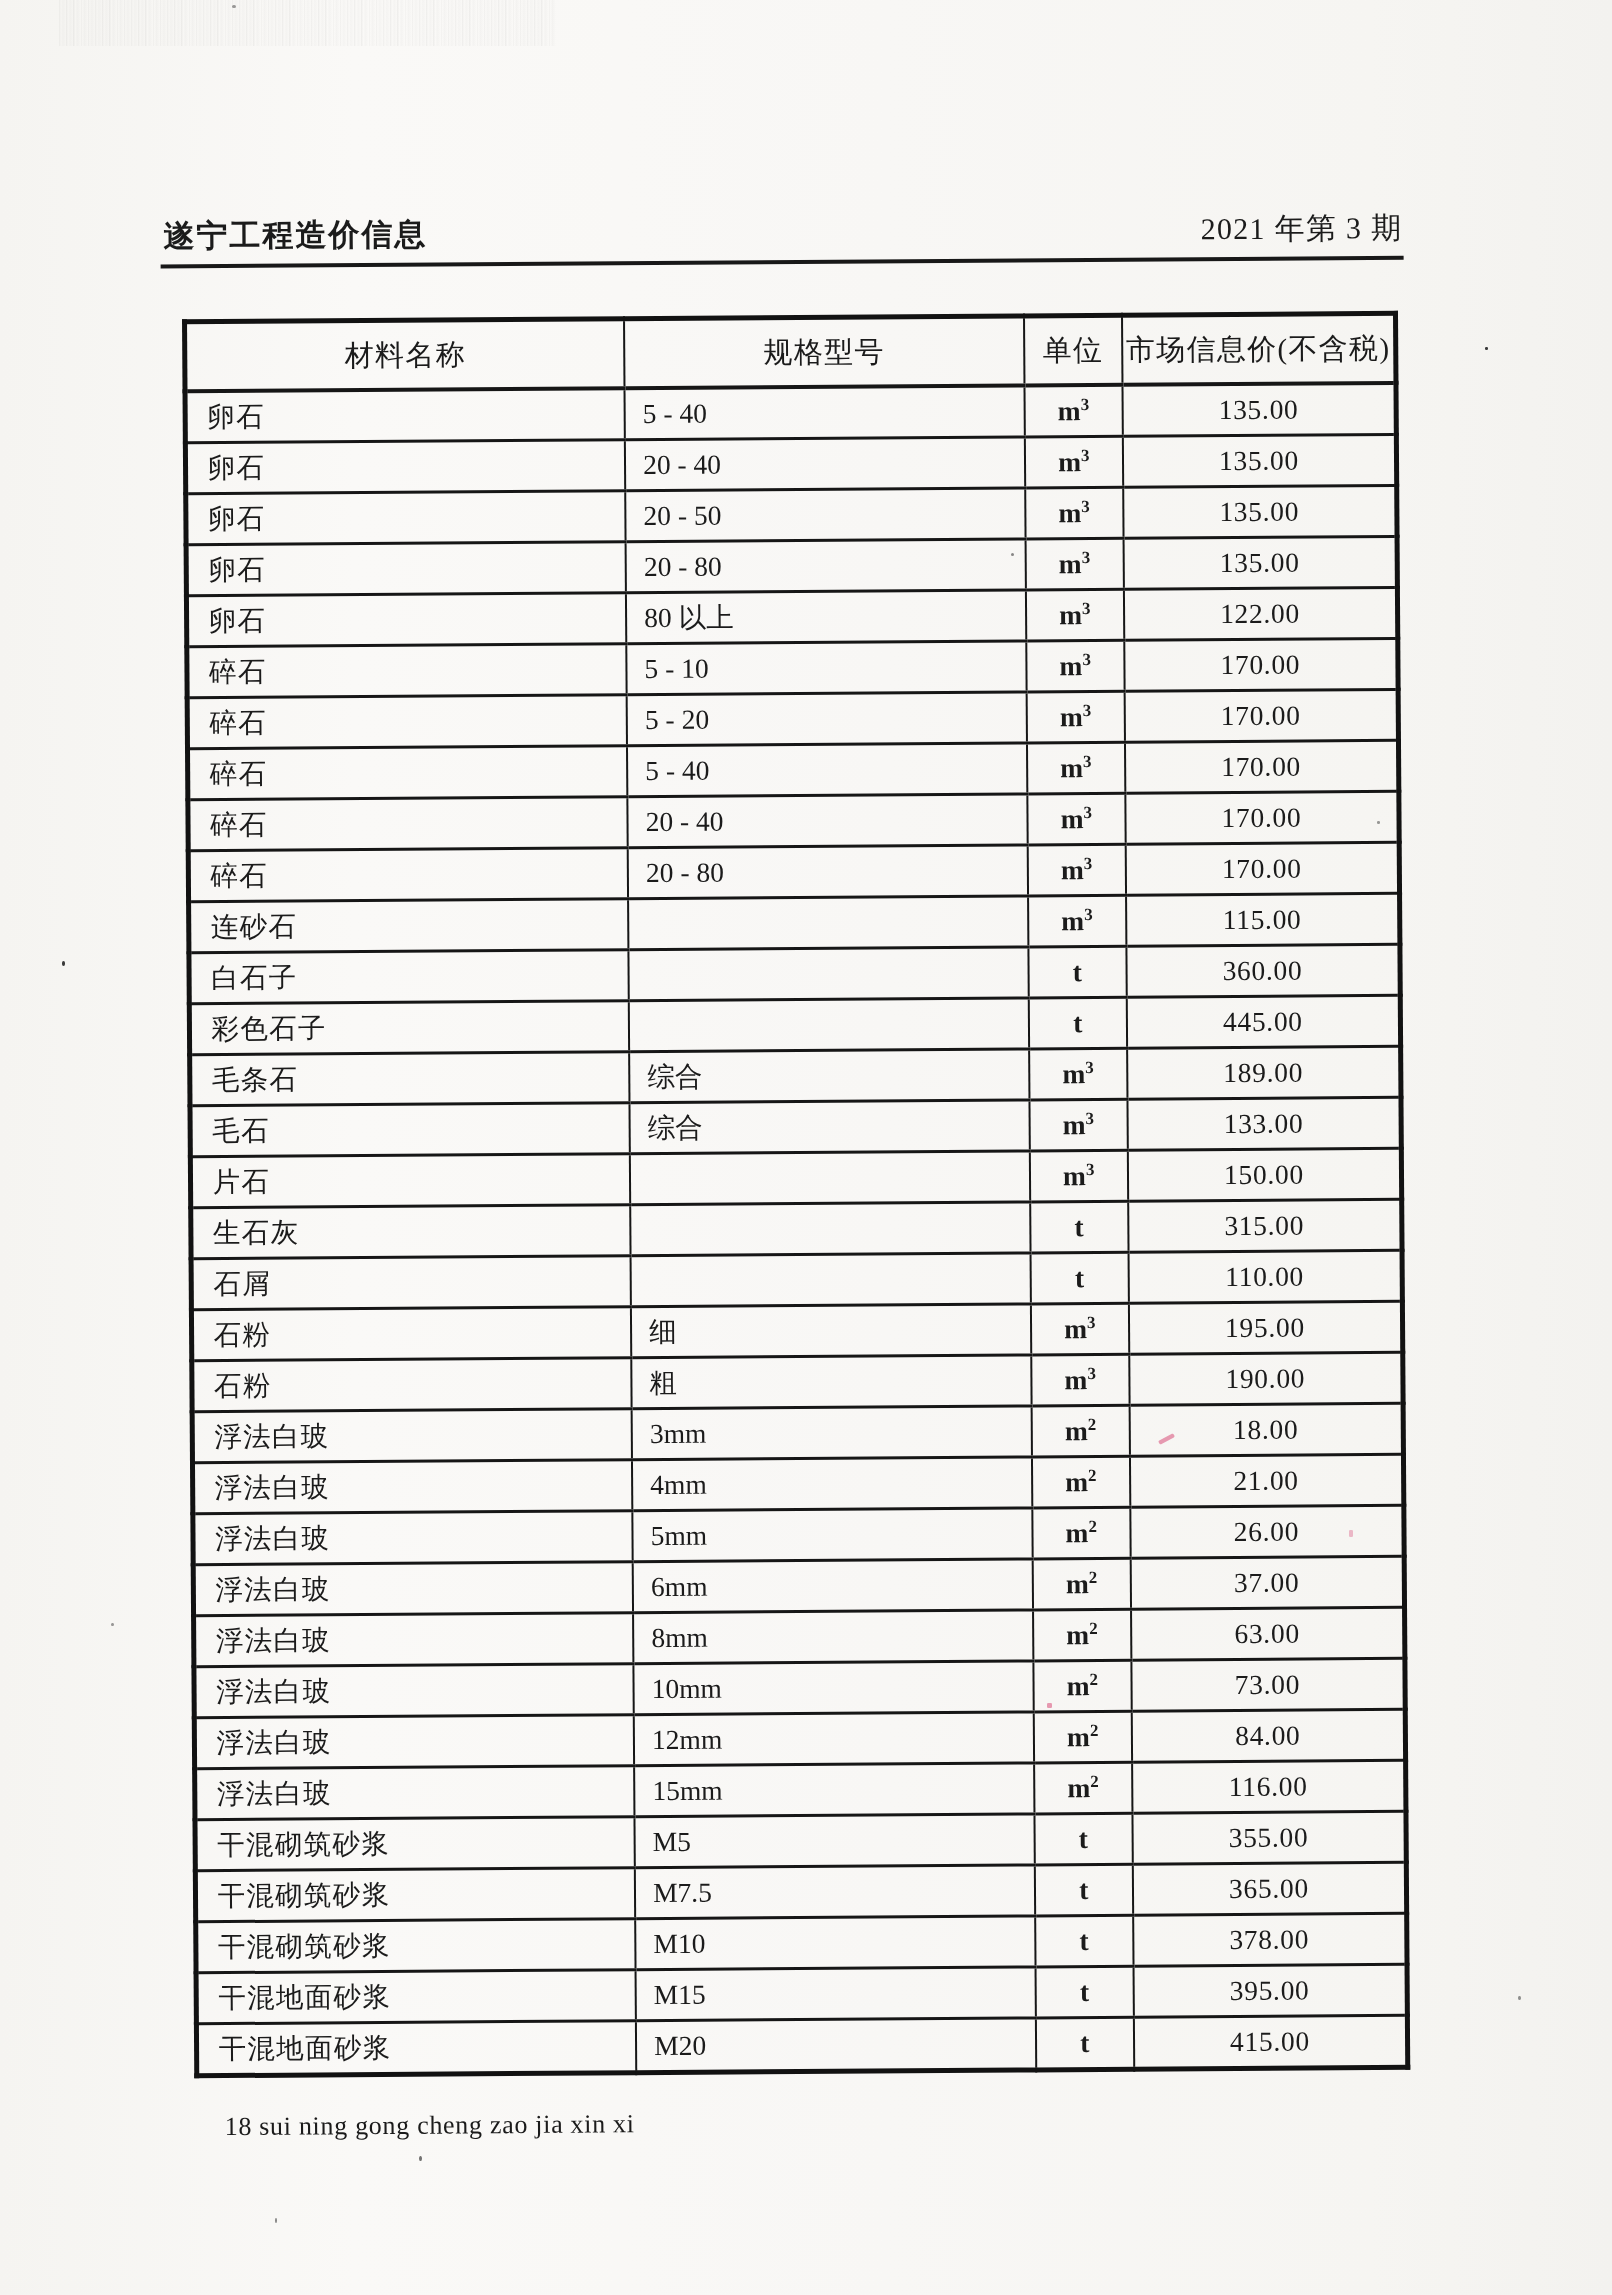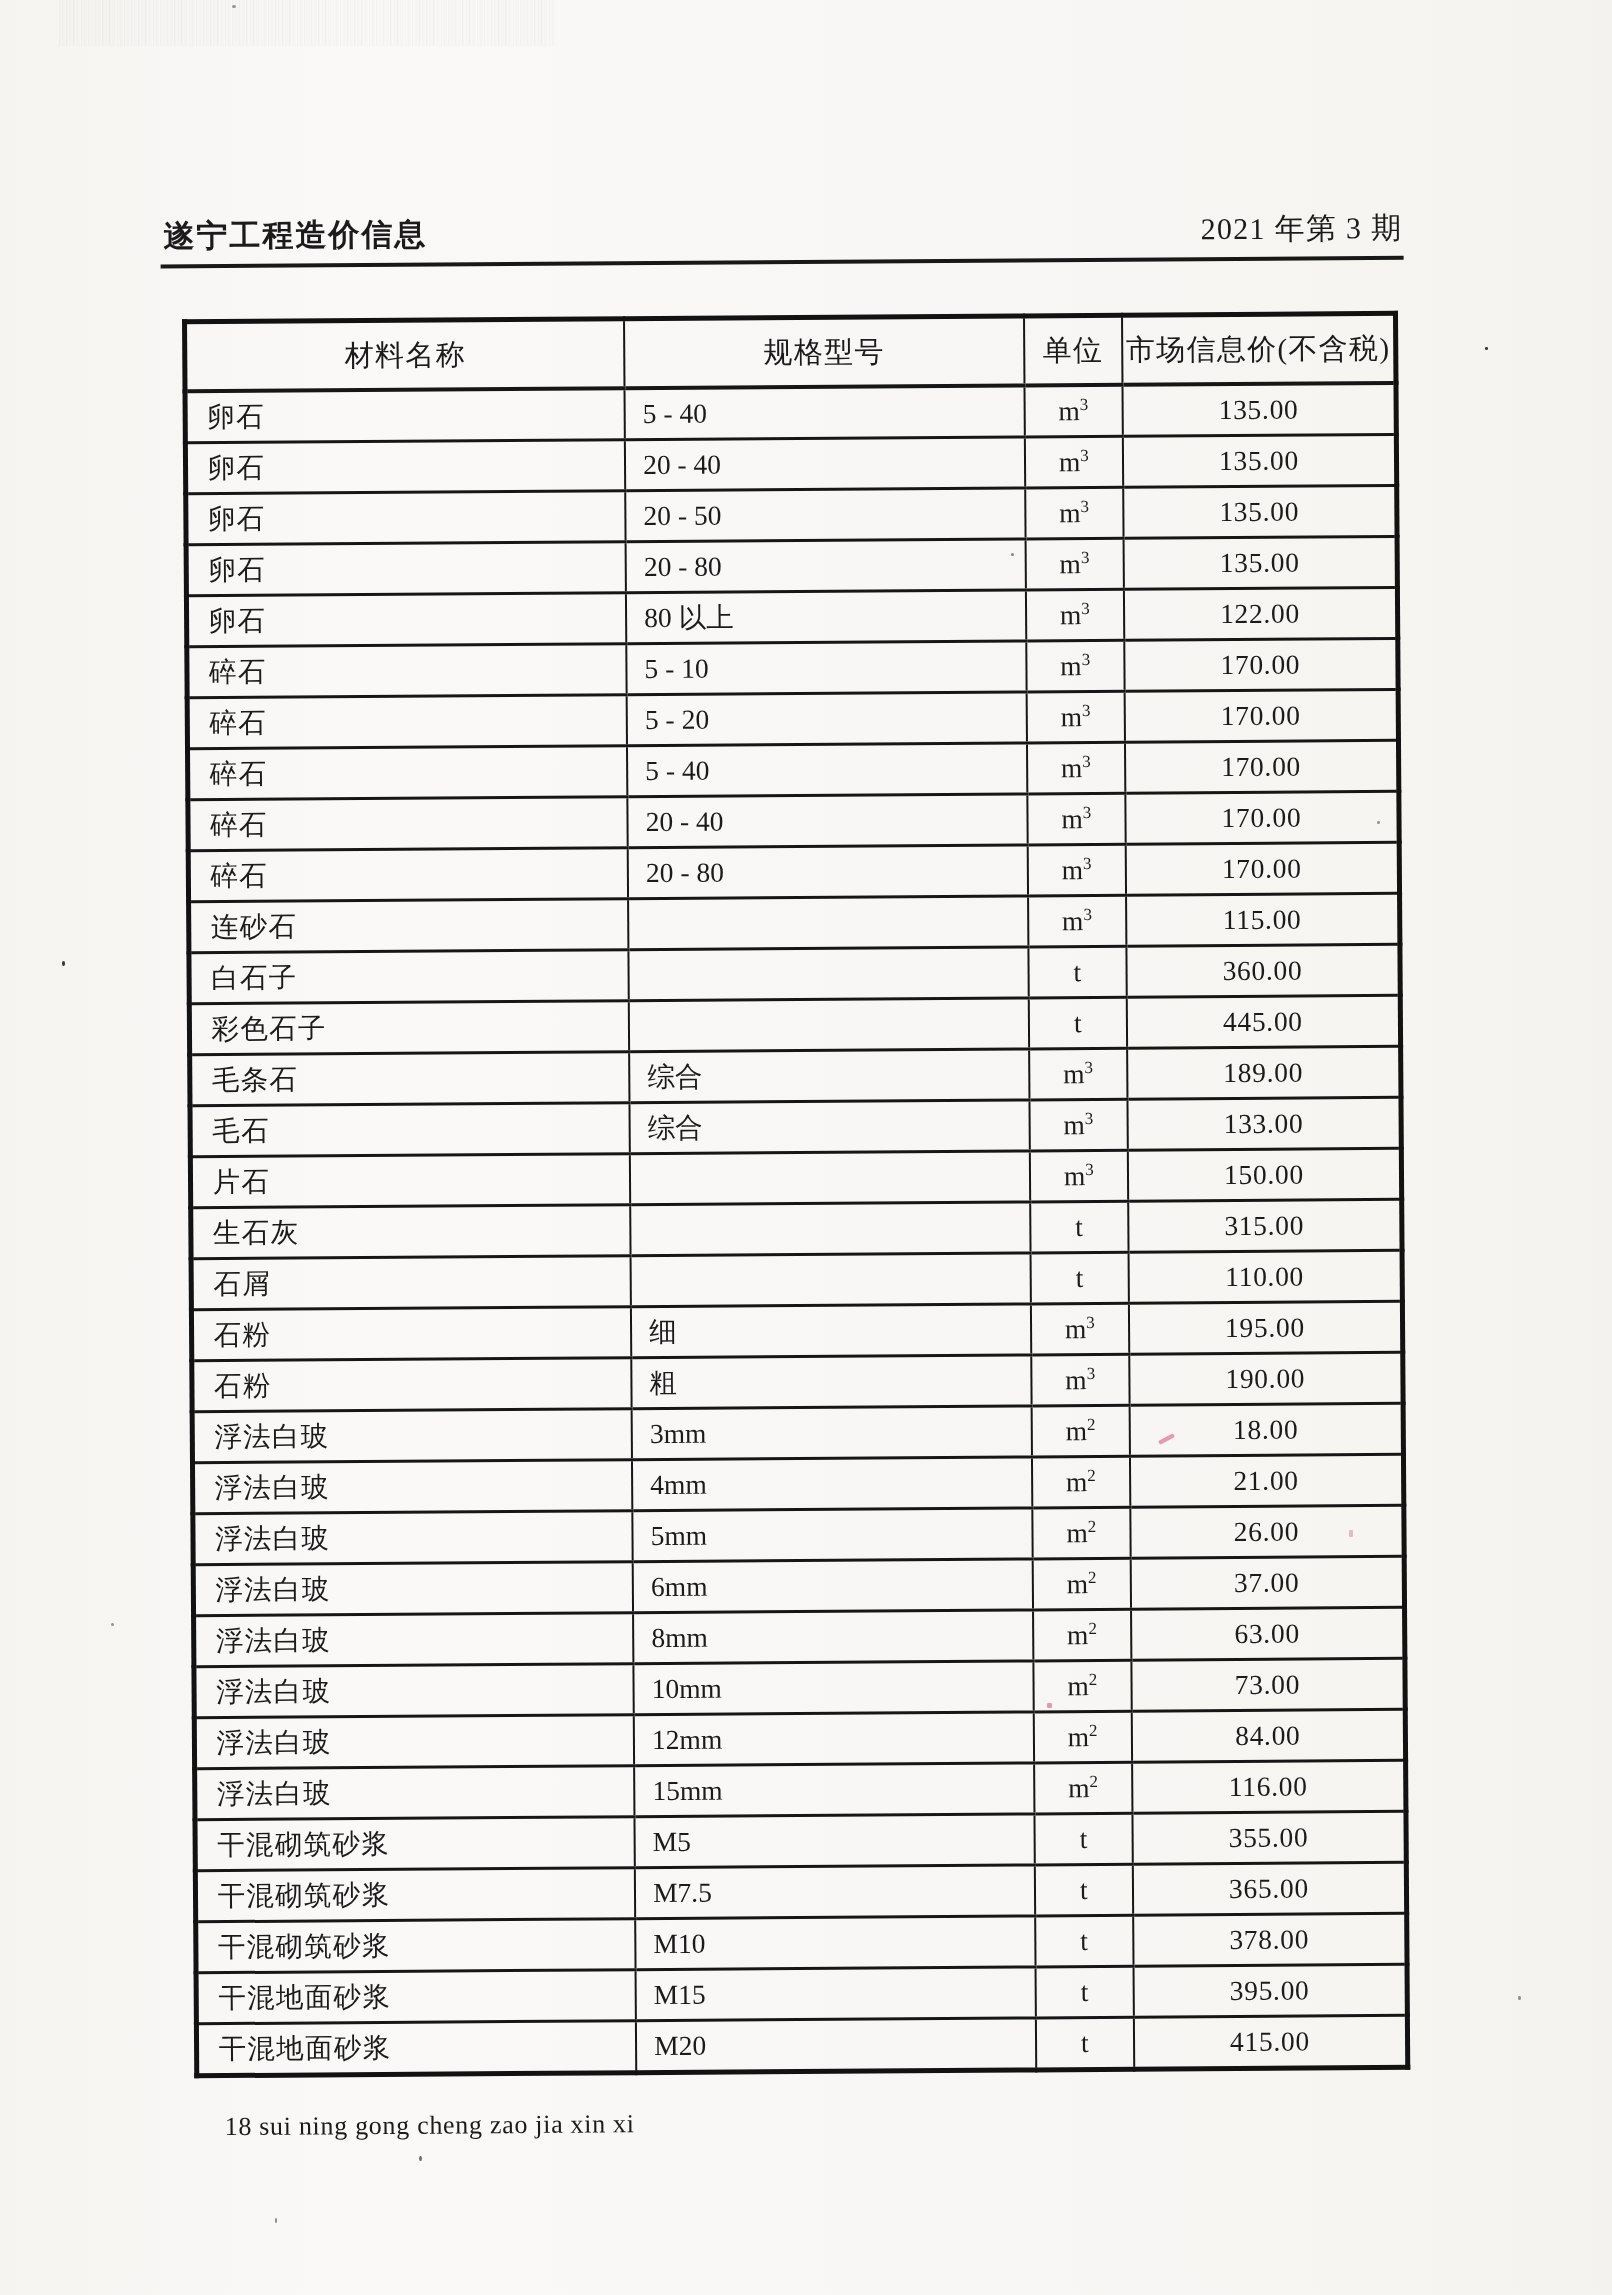--- a/index.html
+++ b/index.html
@@ -77,21 +77,21 @@
     font-size: 29px;
     font-weight: normal;
     text-align: center;
     letter-spacing: 1.3px;
     border-bottom-width: 4.6px;
   }
   .price-table { border: 5.9px solid #121212; }
   .price-table tbody td { height: 46px; font-size: 27.5px; }
   td.td-name  { text-align: left; padding-left: 19.6px; letter-spacing: 1.3px; }
   td.td-spec  { text-align: left; padding-left: 17px; }
-  td.td-unit  { text-align: center; font-size: 26px; }
+  td.td-unit  { text-align: center; font-size: 26px; font-weight: bold; }
   td.td-unit sup { font-size: 17px; line-height: 0; }
   td.td-price { text-align: center; font-size: 29px; letter-spacing: 0.7px; }
   .page-footer {
     position: absolute;
     left: 217px; top: 2108px;
     font-size: 26px;
     letter-spacing: 0.7px;
   }
   
   .speck {

